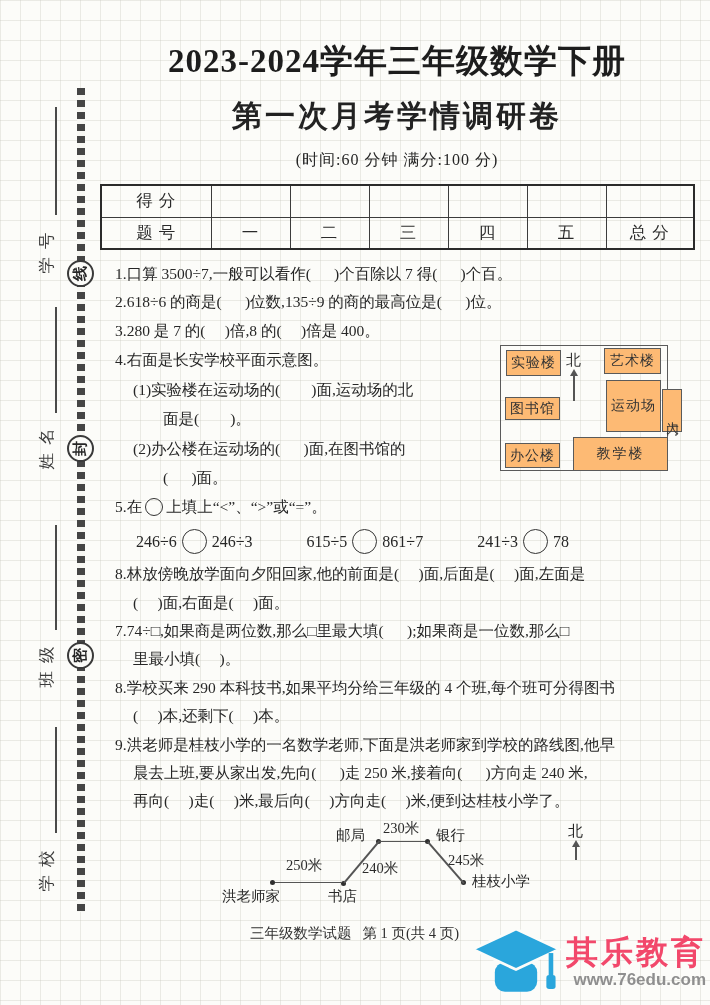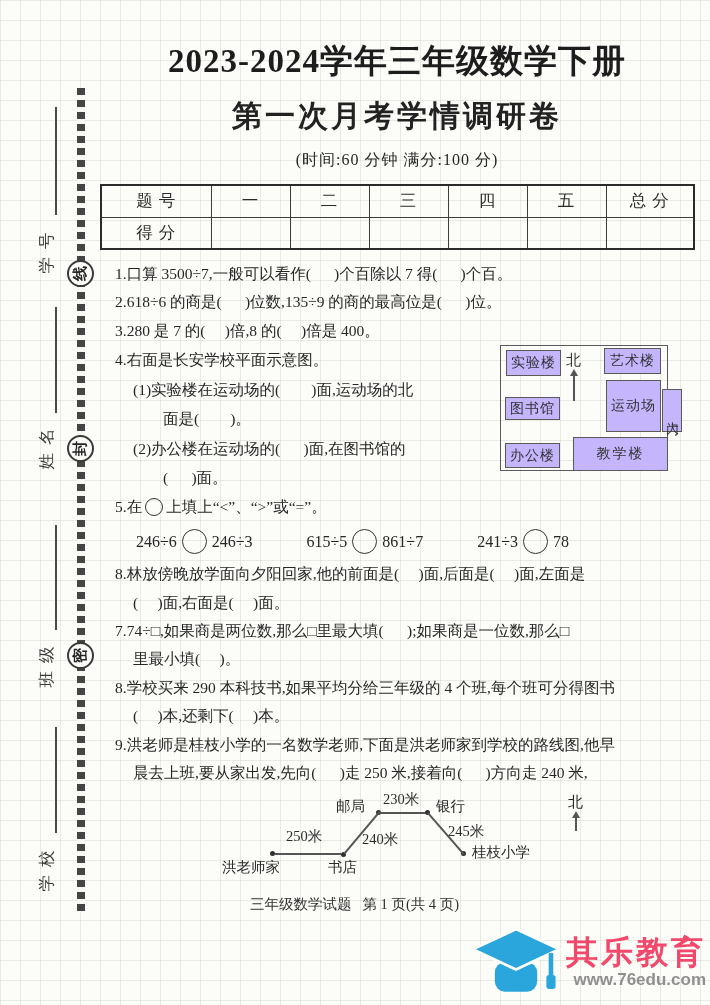--- a/index.html
+++ b/index.html
@@ -62,21 +62,21 @@
   .q-cont { padding-left:33px; }
 
   
   .q4-block { position:relative; }
   .q4-block .q-line { line-height:29.5px; width:395px; }
   .q4-ind1 { padding-left:33px; } .q4-ind2 { padding-left:63px; }
 
   .school-map { position:absolute; right:6px; top:-2px; width:190px; height:134px; font-size:14px; }
   .map-border { position:absolute; left:2px; top:2px; width:168px; height:126px; border:1.5px solid #5a5a5a; }
   .bld {
-    position:absolute; border:1.5px solid #5a5a5a; background:#c4b5fd;
+    position:absolute; border:1.5px solid #5a5a5a; background:#fdba74;
     display:flex; align-items:center; justify-content:center; letter-spacing:1px; color:#333;
   }
   .bld-lab      { left:8px;  top:7px;   width:55px; height:26px; }
   .bld-art      { left:106px;top:5px;   width:57px; height:26px; }
   .bld-library  { left:7px;  top:54px;  width:55px; height:23px; }
   .bld-field    { left:108px;top:37px;  width:55px; height:52px; }
   .bld-gate     { left:164px;top:46px;  width:20px; height:43px; font-size:13px; line-height:14px;
                   writing-mode:vertical-rl; letter-spacing:0; }
   .bld-office   { left:7px;  top:100px; width:55px; height:25px; }
   .bld-teaching { left:75px; top:94px;  width:95px; height:34px; letter-spacing:2px; }
@@ -145,36 +145,36 @@
 
 <div class="main">
 
   <div class="title1">2023-2024学年三年级数学下册</div>
   <div class="title2">第一次月考学情调研卷</div>
   <div class="exam-info">(时间:60 分钟   满分:100 分)</div>
 
   <table class="score">
     <tbody>
         <tr>
+      <td class="c0">得 分</td>
+      <td class="cn"></td>
+      <td class="cn"></td>
+      <td class="cn"></td>
+      <td class="cn"></td>
+      <td class="cn"></td>
+      <td class="ct"></td>
+    </tr>
+    <tr>
       <td class="c0">题 号</td>
       <td class="cn">一</td>
       <td class="cn">二</td>
       <td class="cn">三</td>
       <td class="cn">四</td>
       <td class="cn">五</td>
       <td class="ct">总 分</td>
-    </tr>
-    <tr>
-      <td class="c0">得 分</td>
-      <td class="cn"></td>
-      <td class="cn"></td>
-      <td class="cn"></td>
-      <td class="cn"></td>
-      <td class="cn"></td>
-      <td class="ct"></td>
     </tr>
   </tbody>
     </table>
 
 
   <div class="q-line">1.口算 3500÷7,一般可以看作(      )个百除以 7 得(      )个百。</div>
   <div class="q-line">2.618÷6 的商是(      )位数,135÷9 的商的最高位是(      )位。</div>
   <div class="q-line">3.280 是 7 的(     )倍,8 的(     )倍是 400。</div>
 
   <div class="q4-block">
@@ -207,20 +207,21 @@
   </div>
 
   <div class="q-line">8.林放傍晚放学面向夕阳回家,他的前面是(     )面,后面是(     )面,左面是</div>
   <div class="q-line q-cont">(     )面,右面是(     )面。</div>
   <div class="q-line">7.74÷□,如果商是两位数,那么□里最大填(      );如果商是一位数,那么□</div>
   <div class="q-line q-cont">里最小填(     )。</div>
   <div class="q-line">8.学校买来 290 本科技书,如果平均分给三年级的 4 个班,每个班可分得图书</div>
   <div class="q-line q-cont">(     )本,还剩下(     )本。</div>
   <div class="q-line">9.洪老师是桂枝小学的一名数学老师,下面是洪老师家到学校的路线图,他早</div>
   <div class="q-line q-cont">晨去上班,要从家出发,先向(      )走 250 米,接着向(      )方向走 240 米,</div>
+  <div class="q-line q-cont">再向(     )走(     )米,最后向(     )方向走(     )米,便到达桂枝小学了。</div>
 
   <div class="route">
     <div class="rt-dot" style="left:70px;top:60px;"></div>
     <div class="rt-dot" style="left:141px;top:61px;"></div>
     <div class="rt-dot" style="left:176px;top:19px;"></div>
     <div class="rt-dot" style="left:225px;top:19px;"></div>
     <div class="rt-dot" style="left:261px;top:60px;"></div>
 
     <div class="rt-line" style="left:75px;top:62px;width:66px;"></div>
     <div class="rt-line" style="left:144px;top:62px;width:55px;transform:rotate(-50deg);"></div>

